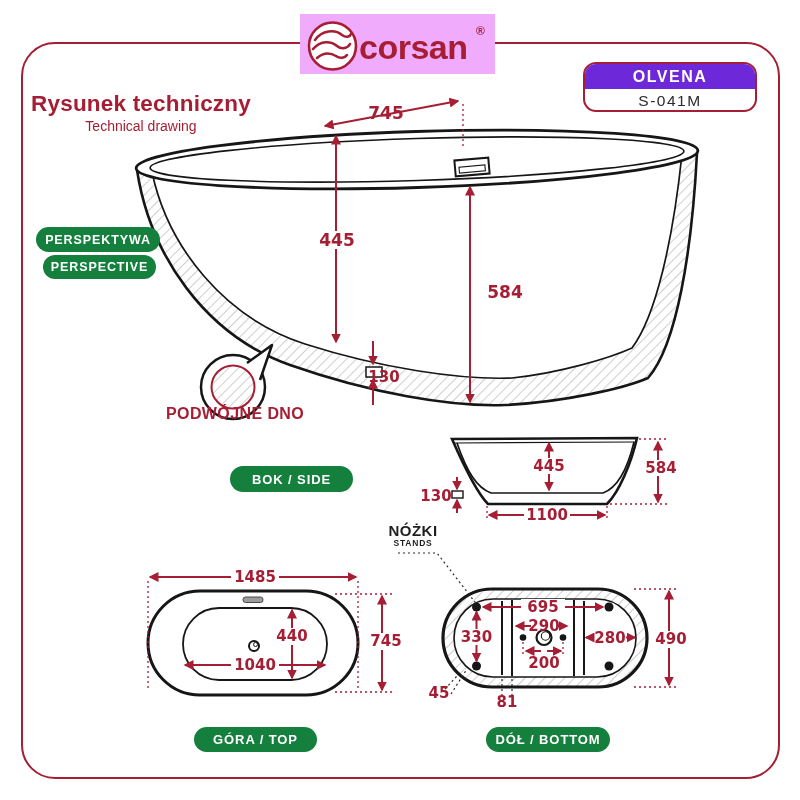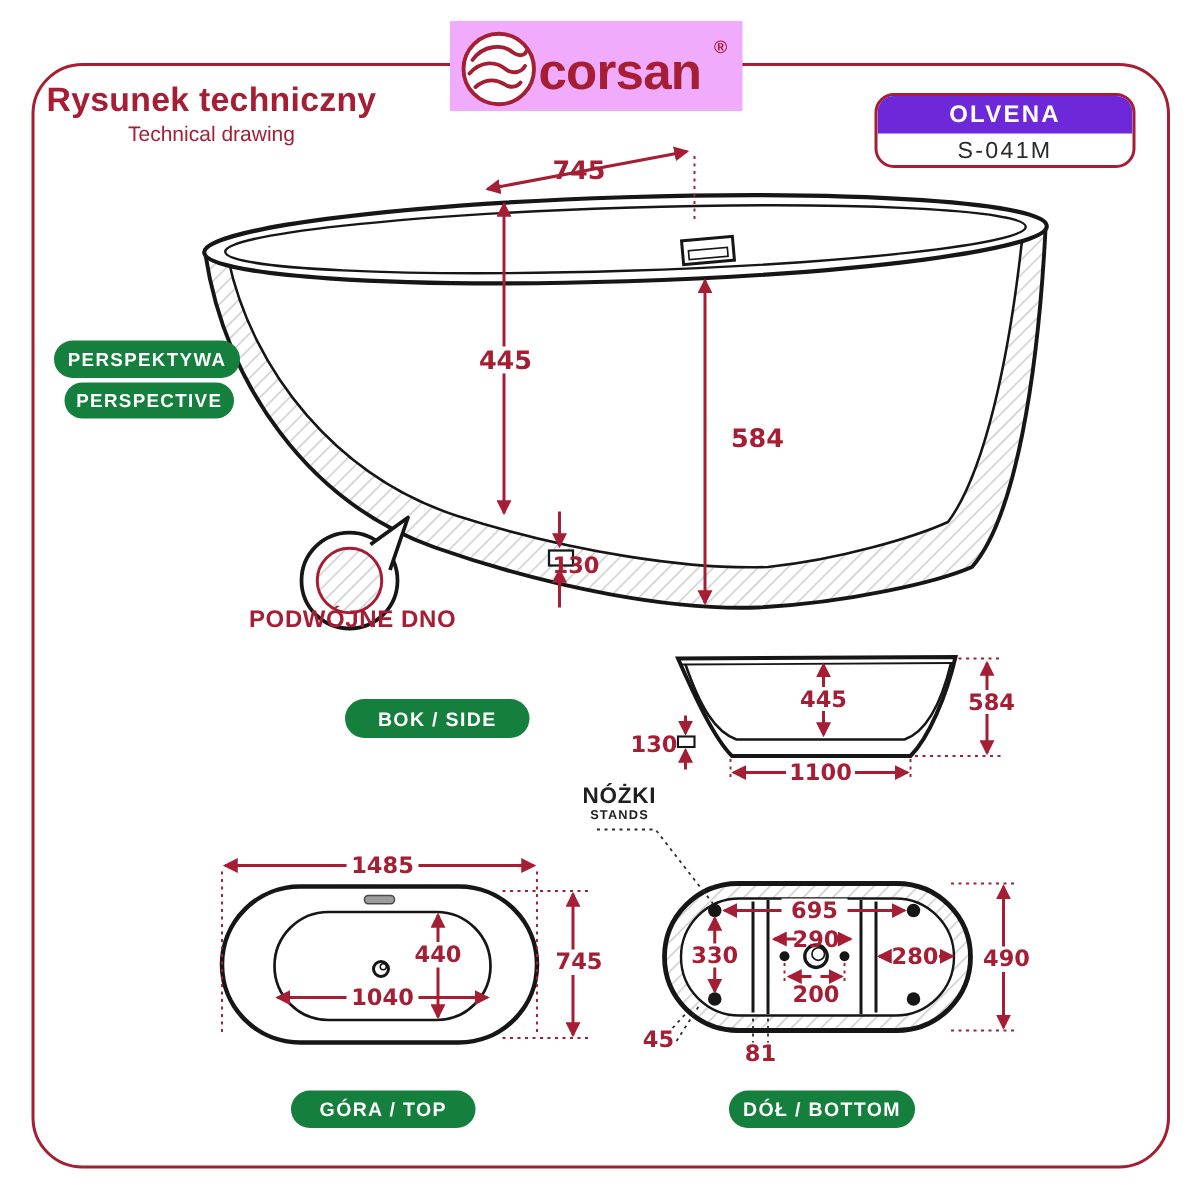--- a/index.html
+++ b/index.html
@@ -5,21 +5,21 @@
   html,body{margin:0;padding:0;background:#fff;}
   #stage{position:relative;width:800px;height:800px;background:#fff;overflow:hidden;
          font-family:"Liberation Sans",sans-serif;}
   
   #frame{position:absolute;left:21px;top:42px;width:759px;height:737px;box-sizing:border-box;
          border:2.5px solid #A51E34;border-radius:34px;}
   
   #logo{position:absolute;left:300px;top:14px;width:195px;height:60px;background:#f0abfc;z-index:5;}
   
   #titleblock{position:absolute;left:28px;top:54px;width:226px;text-align:center;color:#A51E34;z-index:6;}
-  #titleblock .t1{font-size:22.5px;font-weight:700;letter-spacing:.2px;}
+  #titleblock .t1{font-size:22.5px;font-weight:700;letter-spacing:.2px;margin-top:37px;}
   #titleblock .t2{font-size:14px;font-weight:500;margin-top:1px;}
   
   #badge{position:absolute;left:583px;top:62px;width:174px;height:50px;box-sizing:border-box;
          border:2px solid #A51E34;border-radius:13px;overflow:hidden;background:#fff;z-index:6;}
   #badge .hd{height:25px;background:#6d28d9;color:#fff;display:flex;align-items:center;justify-content:center;
              font-size:16px;font-weight:700;letter-spacing:1.5px;}
   #badge .bd{height:23px;display:flex;align-items:center;justify-content:center;color:#2b2b2b;
              font-size:15.5px;font-weight:500;letter-spacing:1.5px;}
   
   .pill{position:absolute;background:#15803d;color:#fff;border-radius:13px;display:flex;align-items:center;

